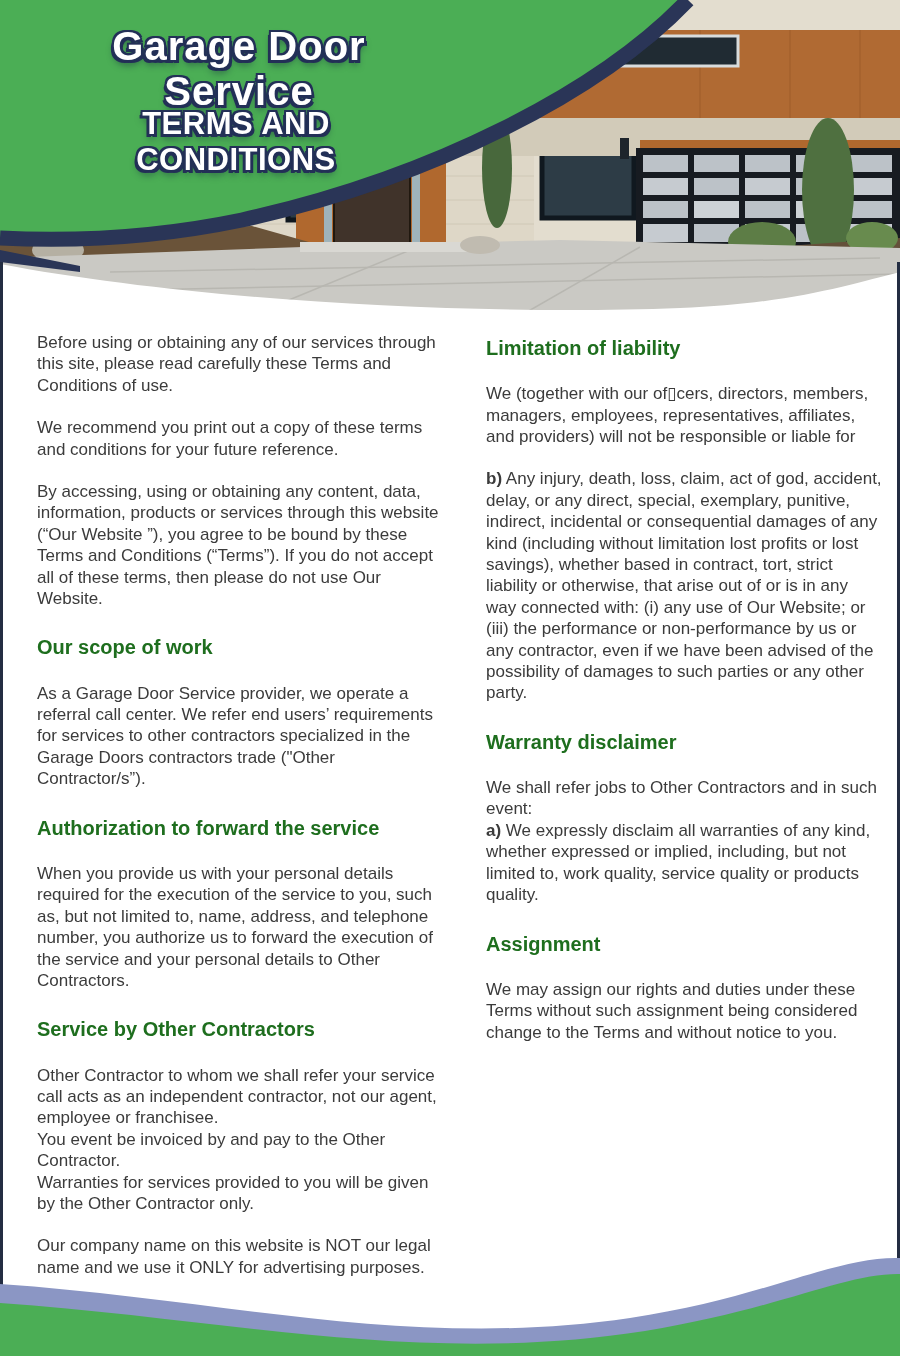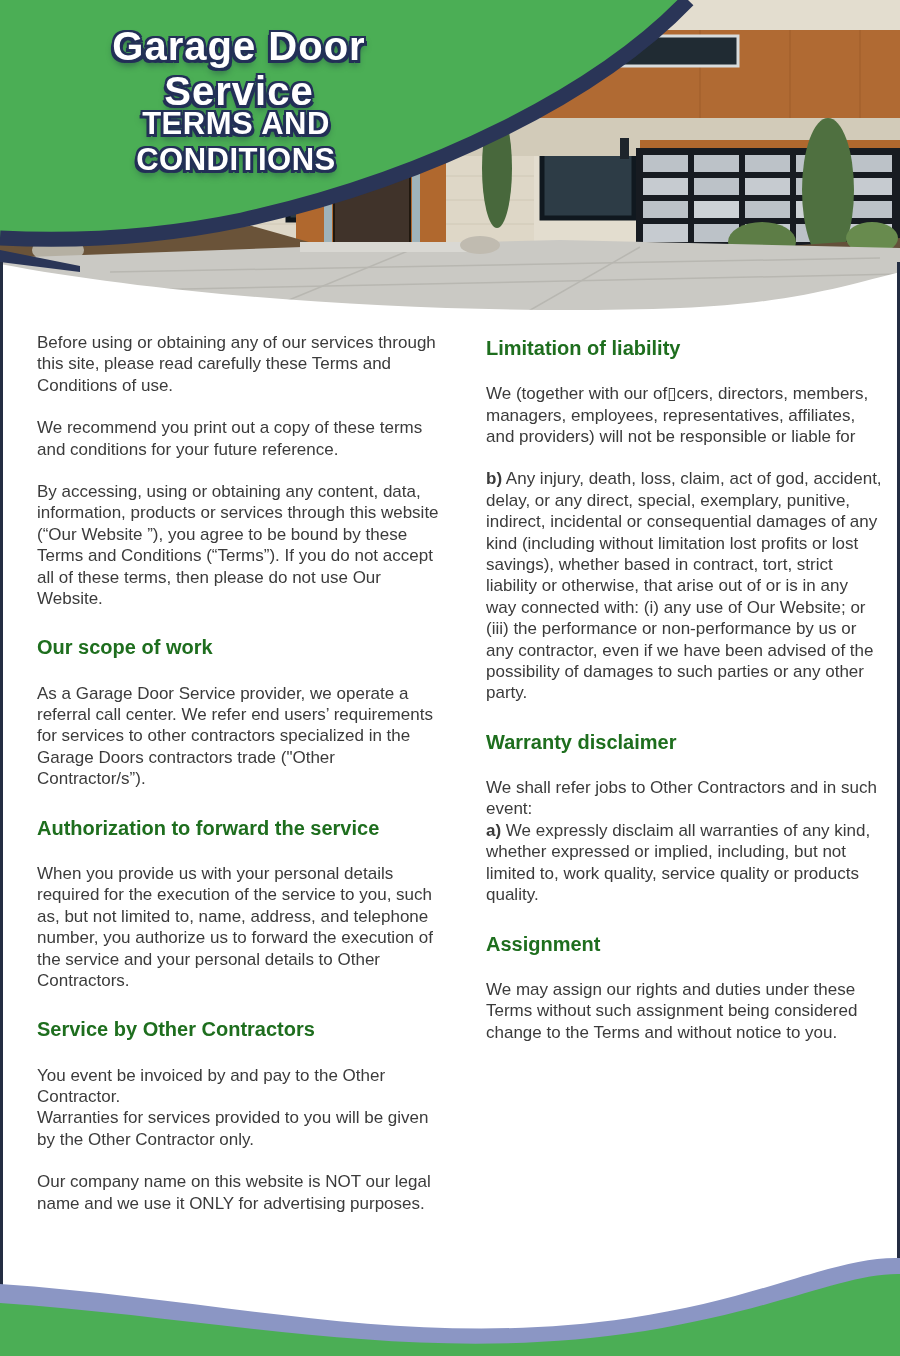--- a/index.html
+++ b/index.html
@@ -161,20 +161,21 @@
     <p>We recommend you print out a copy of these terms and conditions for your future reference.</p>
     <p>By accessing, using or obtaining any content, data, information, products or services through this website (“Our Website ”), you agree to be bound by these Terms and Conditions (“Terms”). If you do not accept all of these terms, then please do not use Our Website.</p>
 
     <h2>Our scope of work</h2>
     <p>As a Garage Door Service provider, we operate a referral call center. We refer end users’ requirements for services to other contractors specialized in the Garage Doors contractors trade ("Other Contractor/s”).</p>
 
     <h2>Authorization to forward the service</h2>
     <p>When you provide us with your personal details required for the execution of the service to you, such as, but not limited to, name, address, and telephone number, you authorize us to forward the execution of the service and your personal details to Other Contractors.</p>
 
     <h2>Service by Other Contractors</h2>
+    <p class="tight">Other Contractor to whom we shall refer your service call acts as an independent contractor, not our agent, employee or franchisee.</p>
     <p class="tight">You event be invoiced by and pay to the Other Contractor.</p>
     <p>Warranties for services provided to you will be given by the Other Contractor only.</p>
 
     <p>Our company name on this website is NOT our legal name and we use it ONLY for advertising purposes.</p>
   </div>
 
   <div class="col right">
     <h2>Limitation of liability</h2>
     <p>We (together with our of▯cers, directors, members, managers, employees, representatives, affiliates, and providers) will not be responsible or liable for</p>
     <p><b>b)</b><span> Any injury, death, loss, claim, act of god, accident, delay, or any direct, special, exemplary, punitive, indirect, incidental or consequential damages of any kind (including without limitation lost profits or lost savings), whether based in contract, tort, strict liability or otherwise, that arise out of or is in any way connected with: (i) any use of Our Website; or (iii) the performance or non-performance by us or any contractor, even if we have been advised of the possibility of damages to such parties or any other party.</span></p>

